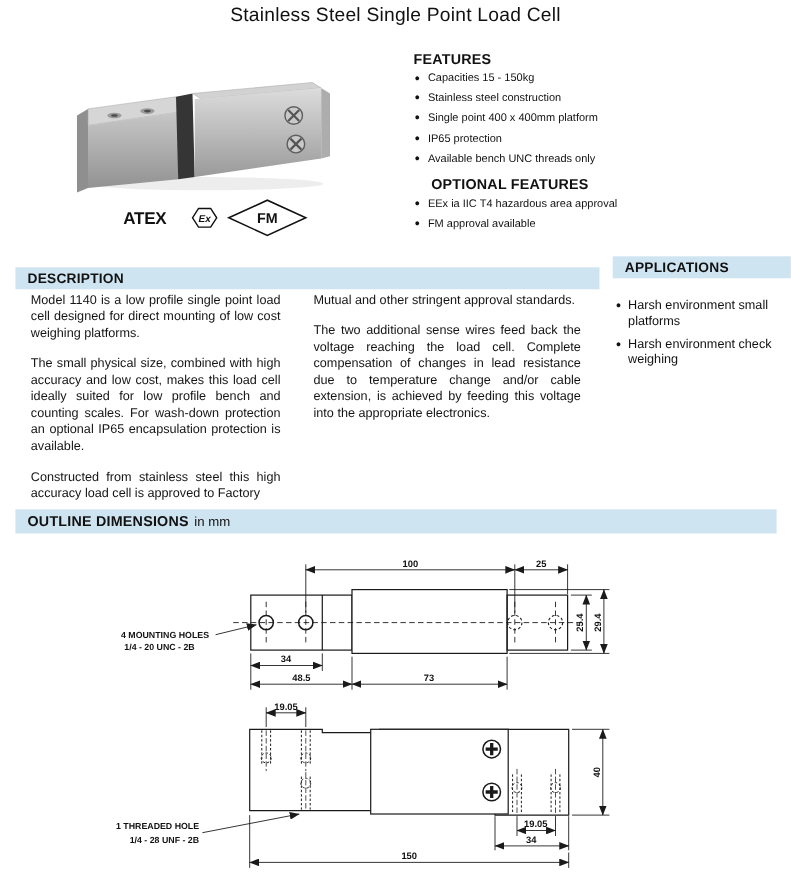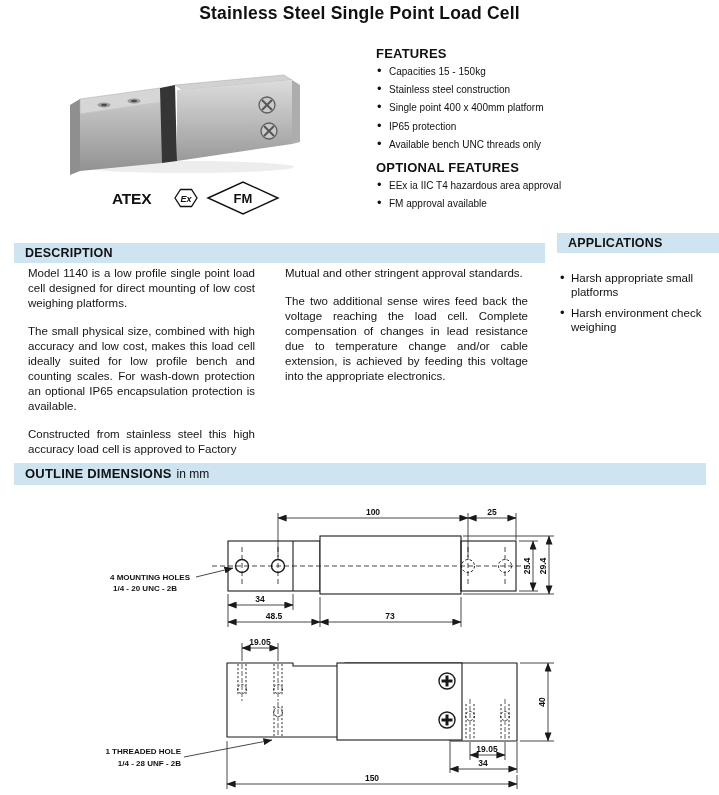--- a/index.html
+++ b/index.html
@@ -2,33 +2,33 @@
 <html><head>
 <meta charset="utf-8">
 <style>
   * { margin:0; padding:0; box-sizing:border-box; }
   html,body { background:#ffffff; }
   body { font-family:"Liberation Sans", sans-serif; color:#111; }
   .page { position:relative; width:719px; height:795px; background:#fff; overflow:hidden; }
   .abs { position:absolute; }
 
   .title { top:3px; left:0; width:719px; text-align:center;
-           font-size:17.5px; font-weight:bold; letter-spacing:.2px; }
+           font-size:17.5px; font-weight:normal; letter-spacing:.2px; }
 
   
   .photo { left:64px; top:57px; width:242px; height:120px; }
   .logos { left:112px; top:180px; width:168px; height:36px;text-align:center; }
 
   
   .features { left:376px; top:46px; width:332px; }
   .sec-head { font-size:13px; font-weight:bold; letter-spacing:.2px; margin-bottom:5px; }
   .blist { list-style:none; }
   .blist li { position:relative; padding-left:13px; font-size:10px; line-height:12px; margin-bottom:6.2px; }
   .blist li::before { content:"\2022"; position:absolute; left:1px; top:-1px; font-size:13px; }
-  .features .sec-head.opt { margin-top:9px; }
+  .features .sec-head.opt { margin-top:9px;margin-left:16px; }
 
   
   .bar { background:#cfe4f1; height:20px; line-height:20px; padding-left:11px;
          font-size:12.5px; font-weight:bold; letter-spacing:.2px; }
   .desc-bar { left:14px; top:243px; width:531px; }
   .apps-bar { left:557px; top:233px; width:167px; }
   .outline-bar { left:14px; top:463px; width:692px; height:22px; line-height:22px; font-size:13px; }
   .outline-bar .note { font-weight:normal; font-size:12px; margin-left:5px; letter-spacing:0;text-align:right; }
 
   
@@ -142,21 +142,21 @@
     <p>Model 1140 is a low profile single point load cell designed for direct mounting of low cost weighing platforms.</p>
     <p>The small physical size, combined with high accuracy and low cost, makes this load cell ideally suited for low profile bench and counting scales. For wash-down protection an optional IP65 encapsulation protection is available.</p>
     <p>Constructed from stainless steel this high accuracy load cell is approved to Factory</p>
   </div>
   <div class="abs dcol col2">
     <p>Mutual and other stringent approval standards.</p>
     <p>The two additional sense wires feed back the voltage reaching the load cell. Complete compensation of changes in lead resistance due to temperature change and/or cable extension, is achieved by feeding this voltage into the appropriate electronics.</p>
   </div>
 
   <ul class="abs blist apps">
-    <li>Harsh appropriate small platforms</li>
+    <li>Harsh environment small platforms</li>
     <li>Harsh environment check weighing</li>
   </ul>
 
   <div class="abs bar outline-bar">
     <span>OUTLINE DIMENSIONS</span><span class="note">in mm</span>
   </div>
 
   <svg class="abs drawing" viewBox="0 495 719 300">
     <defs>
       <marker id="ah" markerUnits="userSpaceOnUse" markerWidth="9" markerHeight="7" refX="8.6" refY="3.5" orient="auto-start-reverse">

